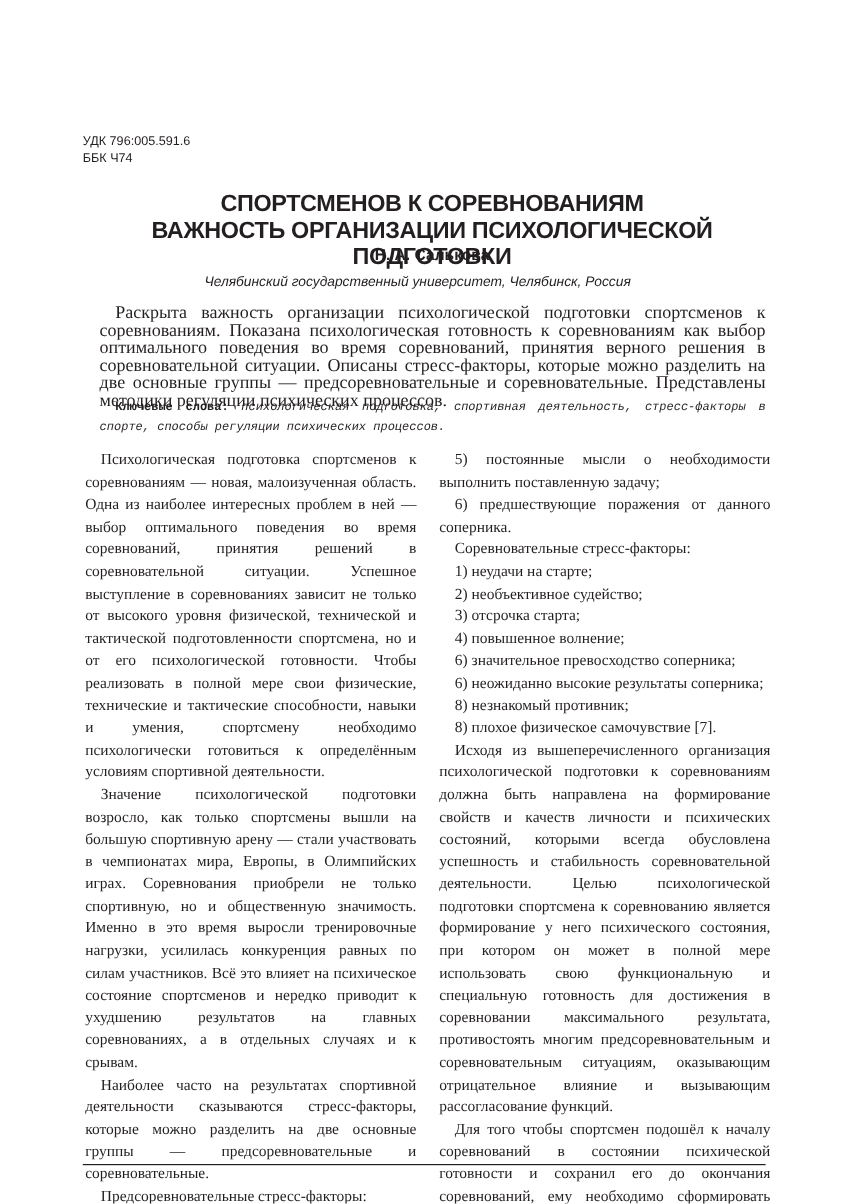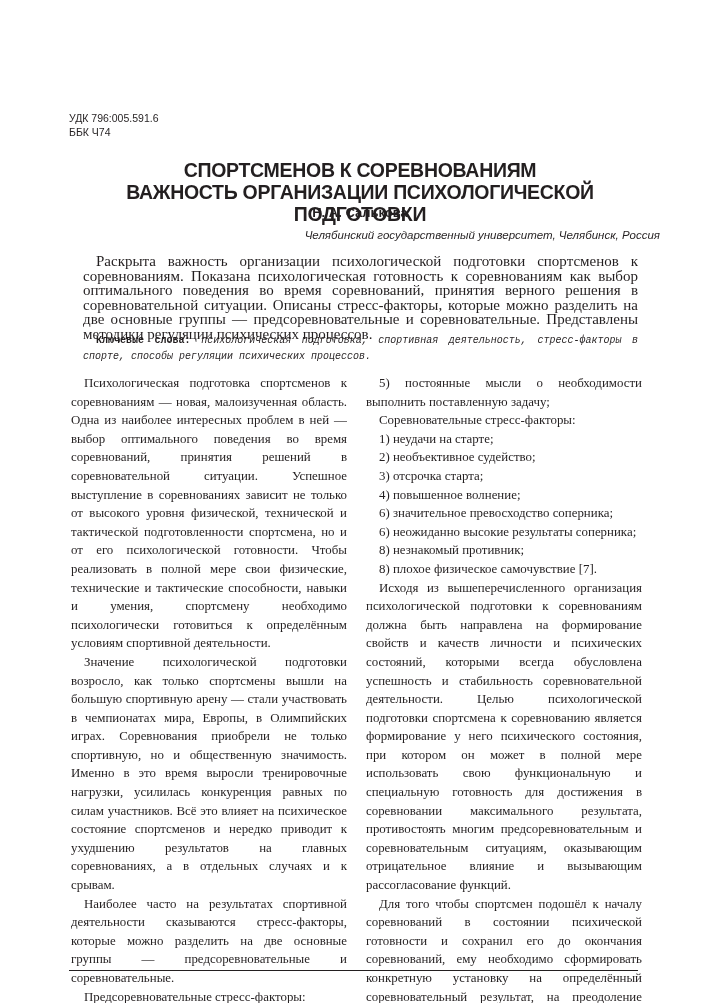--- a/index.html
+++ b/index.html
@@ -1,21 +1,21 @@
 <!DOCTYPE html>
 <html><head>
 <meta charset="utf-8">
 <style>
   html, body { margin: 0; padding: 0; background: #ffffff; }
   body { width: 709px; height: 1003px; position: relative; overflow: hidden; color: #231f20; }
   .page { position: absolute; left: 0; top: 0; width: 580px; height: 1003px; margin-top: 44px; }
   .udc { position: absolute; left: 69px; top: 67px; font-family: "Liberation Sans", sans-serif; font-size: 10.5px; line-height: 14px; }
   .title { position: absolute; left: 60px; width: 600px; top: 115px; text-align: center; font-family: "Liberation Sans", sans-serif; font-weight: bold; font-size: 19.5px; line-height: 22px; letter-spacing: -0.3px; }
   .author { position: absolute; left: 60px; width: 600px; top: 161px; text-align: center; font-family: "Liberation Sans", sans-serif; font-weight: bold; font-size: 13px; }
-  .affil { position: absolute; left: 60px; width: 600px; top: 185px; text-align: right; font-family: "Liberation Sans", sans-serif; font-style: italic; font-size: 11.5px; }
+  .affil { position: absolute; left: 48px; width: 600px; top: 185px; text-align: center; font-family: "Liberation Sans", sans-serif; font-style: italic; font-size: 11.5px; }
   .abstract { position: absolute; left: 83px; width: 555px; top: 210px; font-family: "Liberation Serif", serif; font-size: 15px; line-height: 14.6px; text-align: justify; text-indent: 13px; }
   .keywords { position: absolute; left: 83px; width: 555px; top: 289px; font-family: Liberation Mono, monospace; font-size: 10px; line-height: 16px; text-align: justify; text-indent: 13px; }
   .keywords b { font-weight: bold; }
   .keywords i { font-style: italic; }
   .col { position: absolute; top: 330px; width: 276px; font-family: "Liberation Serif", serif; font-size: 12.9px; line-height: 18.6px; text-align: justify; }
   .col.left { left: 71px; }
   .col.right { left: 366px; }
   .col p { margin: 0; text-indent: 13px; }
   .rule { position: absolute; left: 69px; width: 569px; top: 926px; border-top: 1px solid #231f20; }
   .footer { position: absolute; left: 69px; width: 569px; top: 976px; font-family: "Liberation Sans", sans-serif; font-style: italic; font-weight: bold; font-size: 13px; display: flex; justify-content: space-between; }
@@ -50,20 +50,21 @@
     <p>Значение психологической подготовки возросло, как только спортсмены вышли на большую спортивную арену — стали участвовать в чемпионатах мира, Европы, в Олимпийских играх. Соревнования приобрели не только спортивную, но и общественную значимость. Именно в это время выросли тренировочные нагрузки, усилилась конкуренция равных по силам участников. Всё это влияет на психическое состояние спортсменов и нередко приводит к ухудшению результатов на главных соревнованиях, а в отдельных случаях и к срывам.</p>
     <p>Наиболее часто на результатах спортивной деятельности сказываются стресс-факторы, которые можно разделить на две основные группы — предсоревновательные и соревновательные.</p>
     <p>Предсоревновательные стресс-факторы:</p>
     <p>1) предшествующие плохие тренировочные и соревновательные результаты;</p>
     <p>2) положение фаворита перед соревнованием;</p>
 
   </div>
 
   <div class="col right">
     <p>5) постоянные мысли о необходимости выполнить поставленную задачу;</p>
+    <p>6) предшествующие поражения от данного соперника.</p>
     <p>Соревновательные стресс-факторы:</p>
     <p>1) неудачи на старте;</p>
     <p>2) необъективное судейство;</p>
     <p>3) отсрочка старта;</p>
     <p>4) повышенное волнение;</p>
     <p>6) значительное превосходство соперника;</p>
     <p>6) неожиданно высокие результаты соперника;</p>
     <p>8) незнакомый противник;</p>
     <p>8) плохое физическое самочувствие [7].</p>
     <p>Исходя из вышеперечисленного организация психологической подготовки к соревнованиям должна быть направлена на формирование свойств и качеств личности и психических состояний, которыми всегда обусловлена успешность и стабильность соревновательной деятельности. Целью психологической подготовки спортсмена к соревнованию является формирование у него психического состояния, при котором он может в полной мере использовать свою функциональную и специальную готовность для достижения в соревновании максимального результата, противостоять многим предсоревновательным и соревновательным ситуациям, оказывающим отрицательное влияние и вызывающим рассогласование функций.</p>

